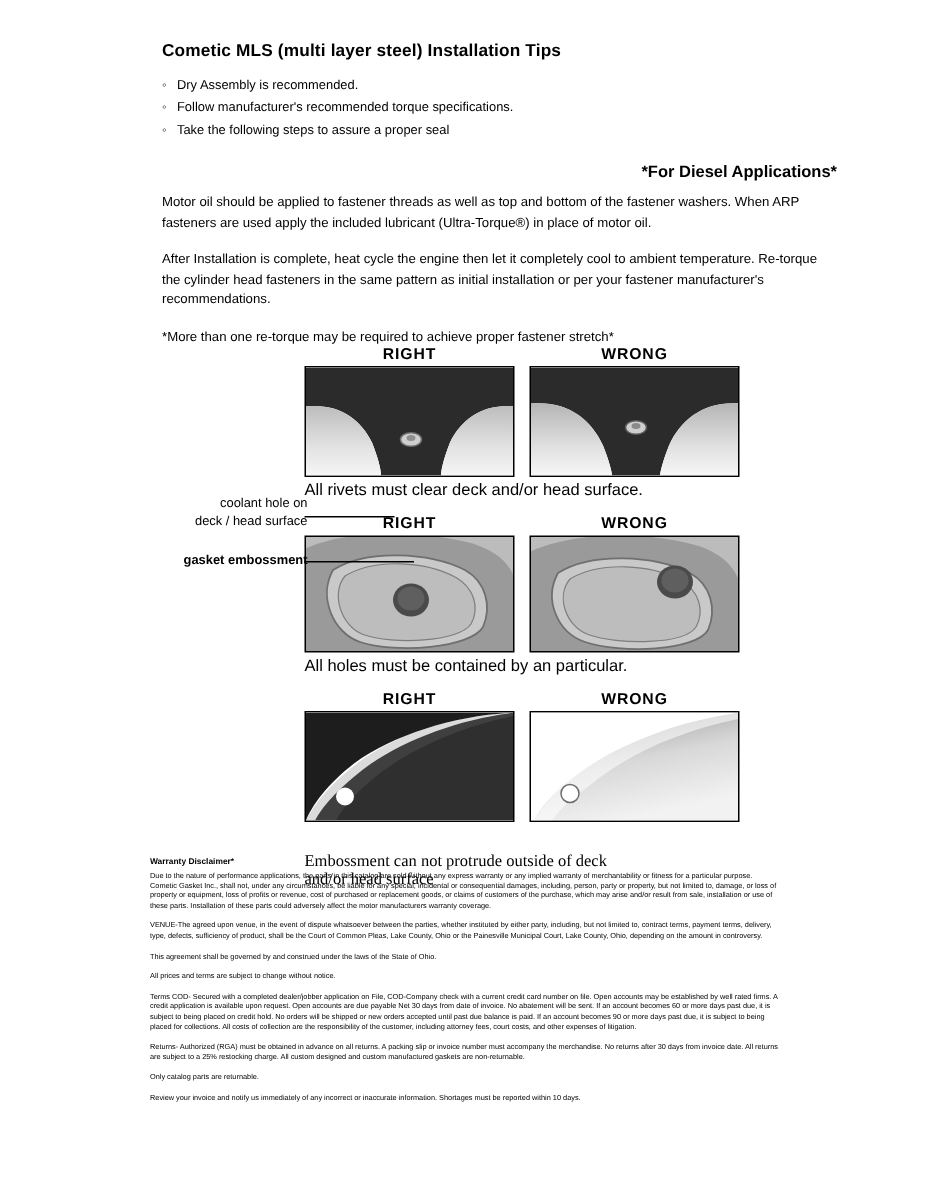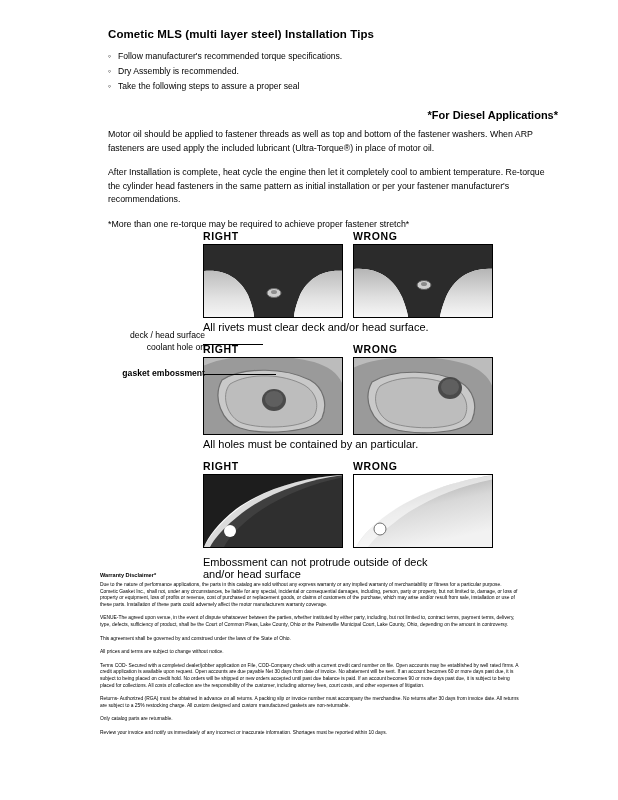--- a/index.html
+++ b/index.html
@@ -95,20 +95,21 @@
   }
   .fig-group {
     margin-bottom: 6px;
   }
   .fig-labels {
     display: flex;
     gap: 10px;
   }
   .fig-labels > div {
     width: 140px;
+    text-align: center;
     font-size: 10.5px;
     font-weight: bold;
     letter-spacing: 0.6px;
     padding-bottom: 2px;
   }
   .fig-row {
     display: flex;
     gap: 10px;
   }
   .fig-box {
@@ -122,21 +123,22 @@
   .fig-box.tall {
     height: 76px;
   }
   .fig-caption {
     font-size: 11px;
     line-height: 12px;
     margin-top: 3px;
     margin-bottom: 10px;
   }
   .fig-caption.two {
-    margin-top: 8px;
+    margin-top: 20px;
+    font-family: Liberation Serif, serif;
   }
 
   
   .callouts {
     position: absolute;
     left: 0px;
     top: 330px;
     width: 205px;
     text-align: right;
   }
@@ -192,22 +194,22 @@
 </style>
 </head>
 <body>
 
 <div class="page">
 
   <div class="content">
     <h1 class="title">Cometic MLS (multi layer steel) Installation Tips</h1>
 
     <ul class="bullets">
+      <li>Dry Assembly is recommended.</li>
       <li>Follow manufacturer's recommended torque specifications.</li>
-      <li>Dry Assembly is recommended.</li>
       <li>
         <span>Take the following steps to assure a proper seal</span>
       </li>
     </ul>
 
     <h2 class="subtitle">*For Diesel Applications*</h2>
     <p class="para">Motor oil should be applied to fastener threads as well as top and bottom of the fastener washers.  When ARP fasteners are used apply the included lubricant (Ultra-Torque®) in place of motor oil.</p>
     <p class="para">After Installation is complete, heat cycle the engine then let it completely cool to ambient temperature. Re-torque the cylinder head fasteners in the same pattern as initial installation or per your fastener manufacturer's recommendations.</p>
     <p class="para last">*More than one re-torque may be required to achieve proper fastener stretch*</p>
   </div>
@@ -321,22 +323,22 @@
       <div class="fig-caption two">
         <span>Embossment can not protrude outside of deck</span><br>
         <span>and/or head surface</span>
       </div>
     </div>
 
   </div>
 
   <div class="callouts">
     <div class="callout-1">
+      <div class="callout-line">coolant hole on</div>
       <div class="callout-line">deck / head surface</div>
-      <div class="callout-line">coolant hole on</div>
     </div>
     <div class="callout-2">
       <div class="callout-line">gasket embossment</div>
     </div>
     <div class="leader" style="left:203px; top:14px; width:60px;"></div>
     <div class="leader" style="left:203px; top:44px; width:73px;"></div>
   </div>
 
   <div class="warranty">
     <h3>Warranty Disclaimer*</h3>

